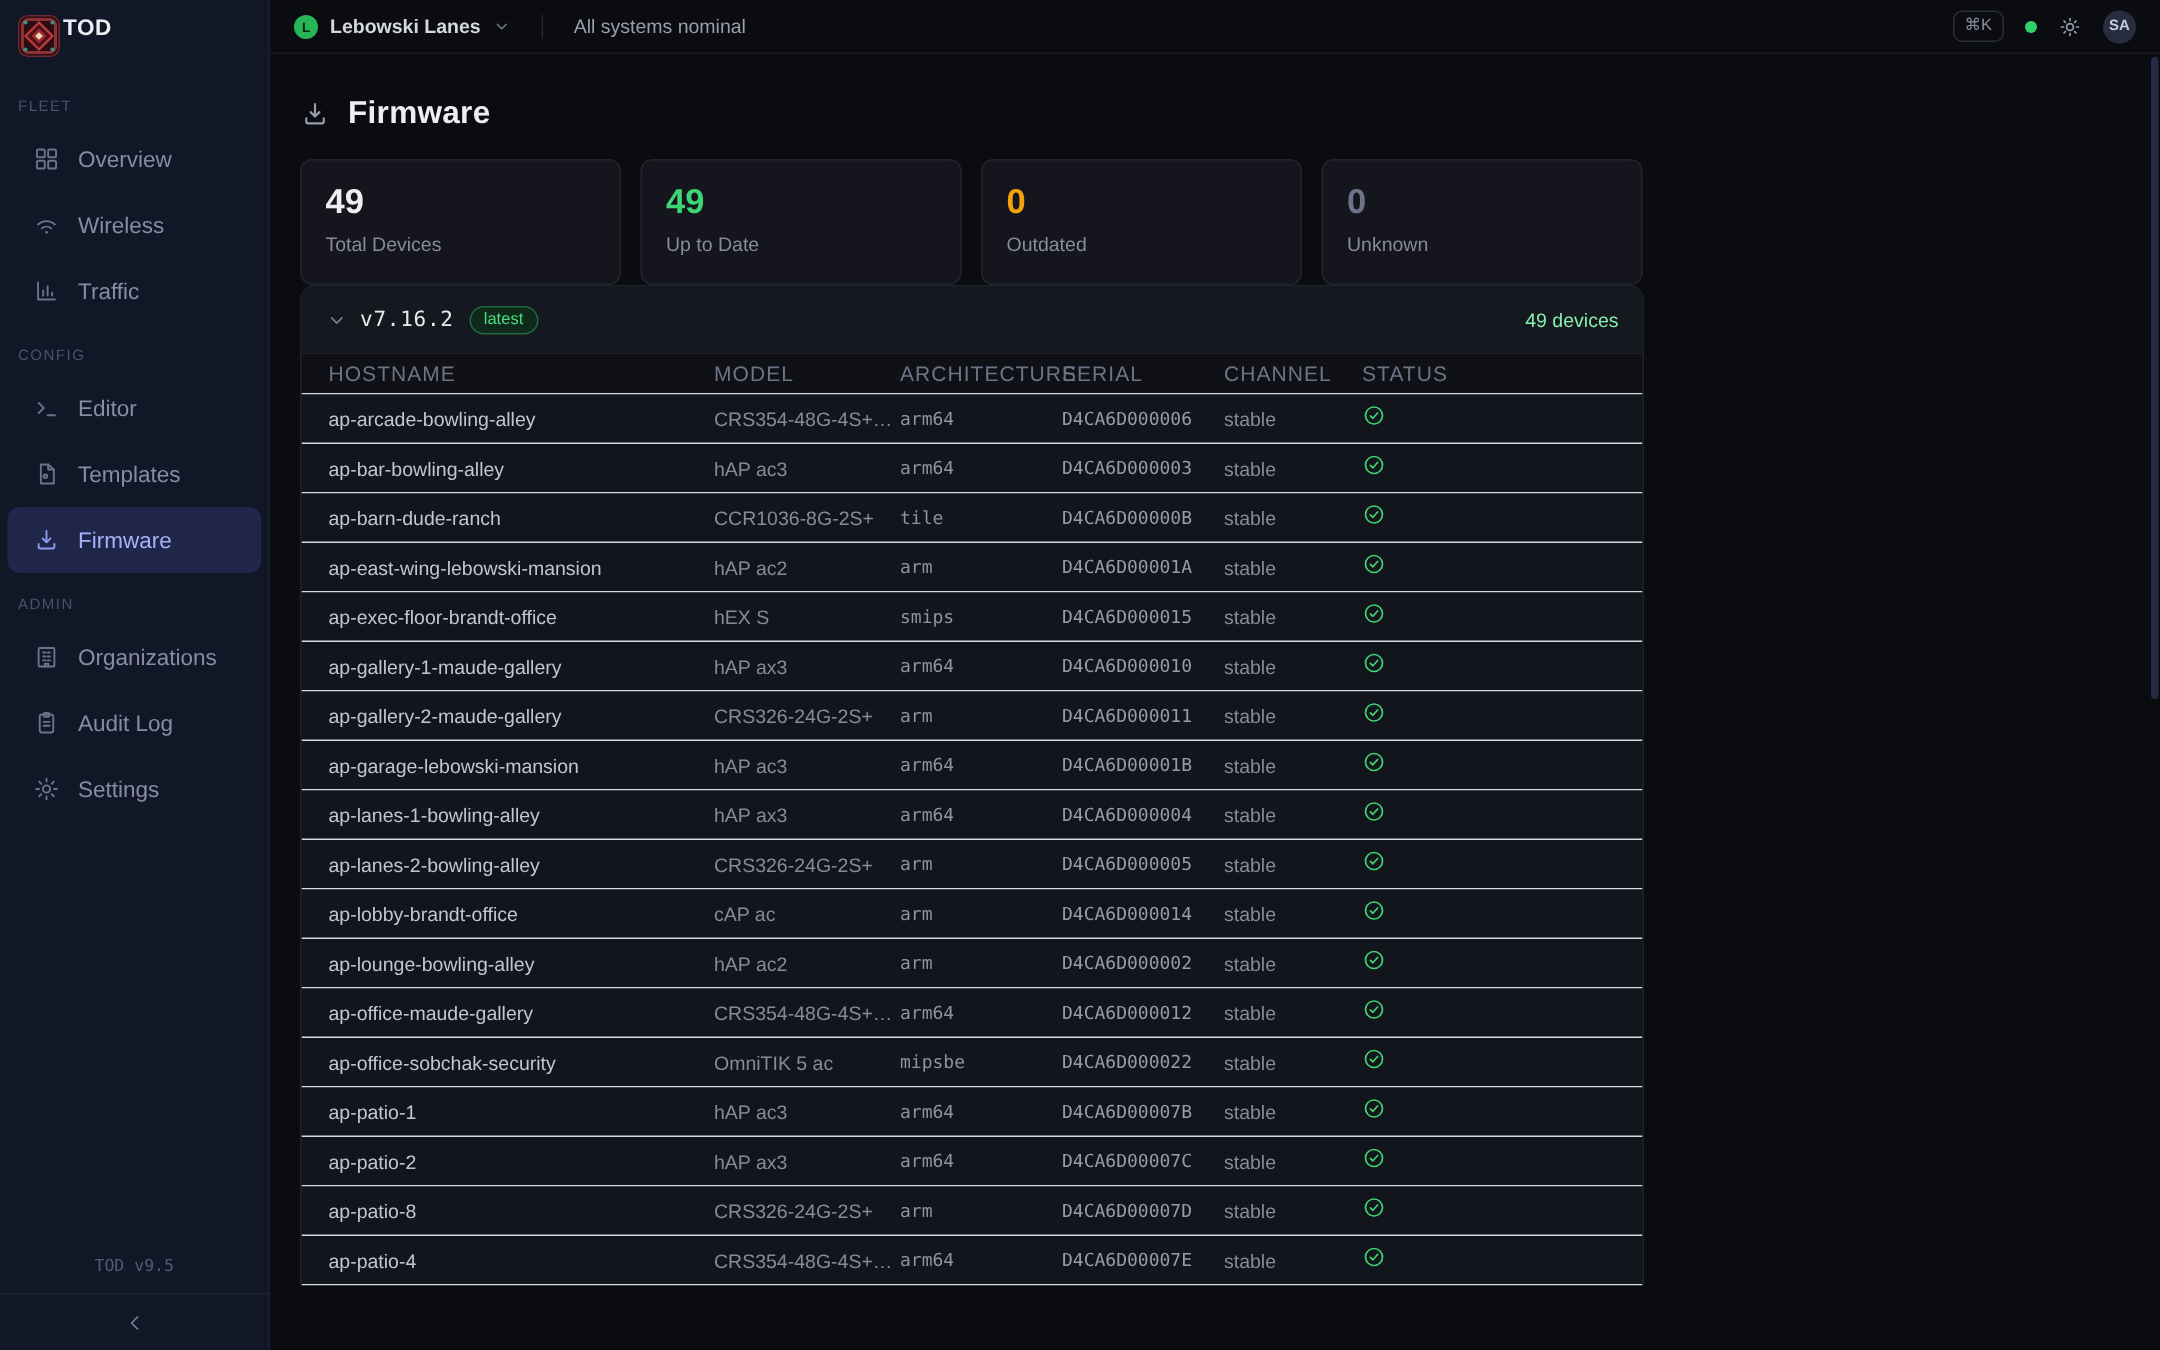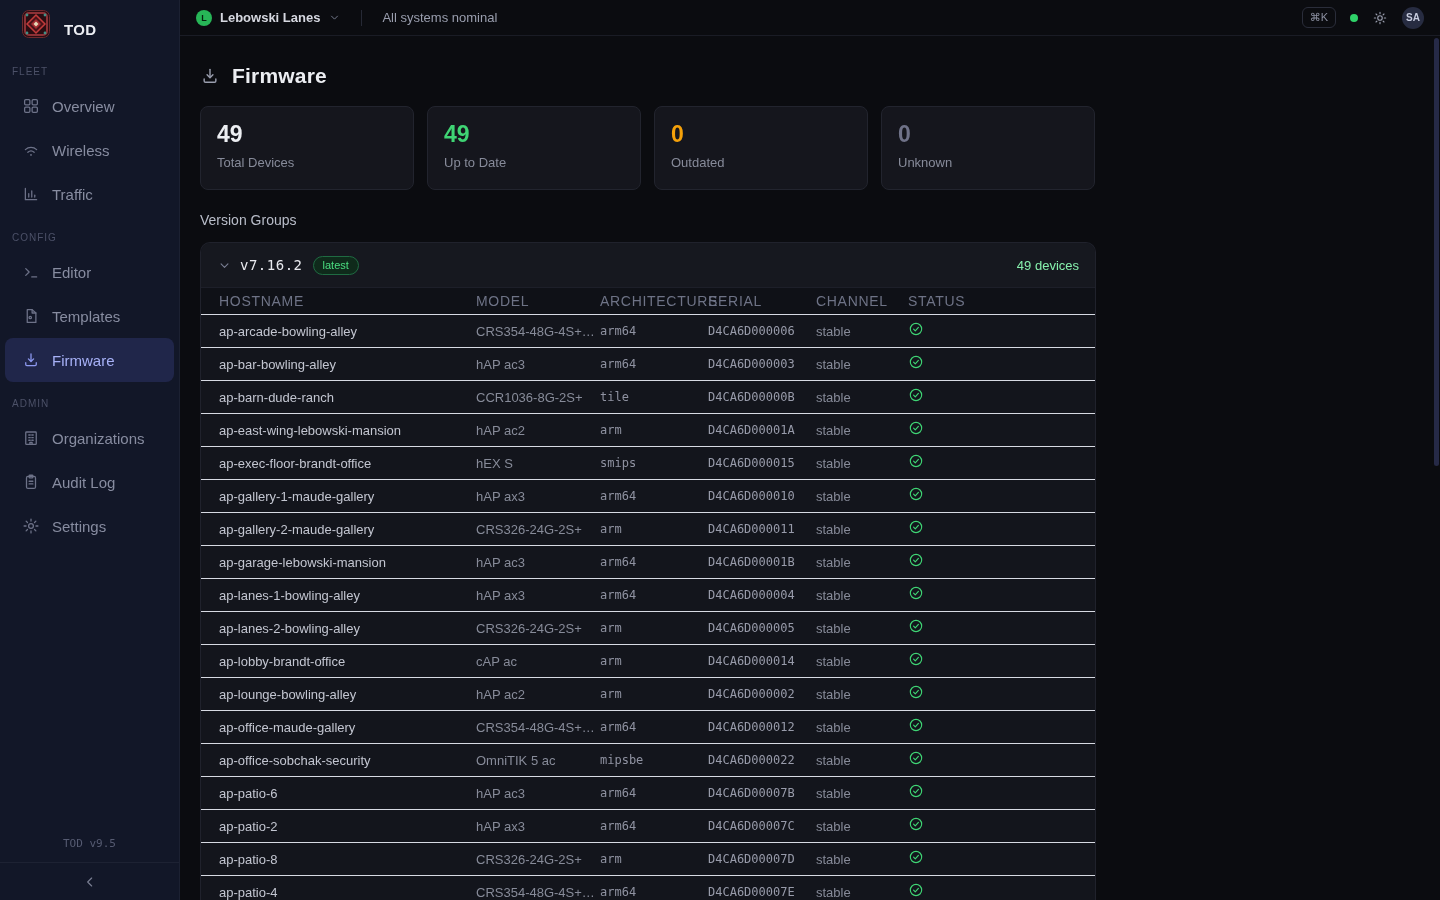--- a/index.html
+++ b/index.html
@@ -9,21 +9,21 @@
     background:#0b0c10; color:#e6e7ec;
     display:flex;
   }
 
   
   .sidebar {
     width:180px; height:900px; background:#121728; flex:0 0 180px;
     border-right:1px solid #1c2132; display:flex; flex-direction:column;
     position:relative;
   }
-  .logo-row { display:flex; align-items:flex-end; gap:14px; padding:10px 22px; height:48px; }
+  .logo-row { display:flex; align-items:flex-start; gap:2px; padding:10px 12px; height:48px; }
   .logo-mark { width:28px; height:28px; border-radius:6px; flex:0 0 28px; }
   .brand { font-size:15px; font-weight:700; letter-spacing:.4px; color:#eceef3; }
   .nav { flex:1 1 auto; padding-top:14px; }
   .nav-section-label {
     font-size:10px; letter-spacing:.10em; text-transform:uppercase;
     color:#4c5168; padding:0 0 4px 12px; height:22px; display:flex; align-items:center;
     margin-top:12px;
   }
   .nav-section:first-child .nav-section-label { margin-top:0; }
   .nav-item {
@@ -316,21 +316,20 @@
         <div class="stat-card">
           <div class="stat-value" style="color: rgb(245, 161, 10);">0</div>
           <div class="stat-label">Outdated</div>
         </div>
         <div class="stat-card">
           <div class="stat-value" style="color: rgb(111, 114, 136);">0</div>
           <div class="stat-label">Unknown</div>
         </div>
       </div>
 
-    <div class="groups-label">Version Groups</div>
 
     <section class="group-card">
       <div class="group-header">
         <span class="icon">
             <svg viewBox="0 0 24 24" fill="none" stroke="currentColor" stroke-width="1.7" stroke-linecap="round" stroke-linejoin="round">
               <path d="M6.5 9.5L12 15l5.5-5.5"></path>
             </svg>
           </span>
         <span class="group-version">v7.16.2</span>
         <span class="badge-latest">latest</span>
@@ -521,21 +520,21 @@
             <div class="c-serial">D4CA6D000022</div>
             <div class="c-channel">stable</div>
             <div class="c-status"><span class="icon">
                 <svg viewBox="0 0 24 24" fill="none" stroke="currentColor" stroke-width="1.7" stroke-linecap="round" stroke-linejoin="round">
                   <circle cx="12" cy="12" r="8.5"></circle>
                   <path d="M8.4 12.3l2.5 2.5 4.7-5.3"></path>
                 </svg>
               </span></div>
           </div>
           <div class="tgrid trow">
-            <div class="c-host">ap-patio-6</div>
+            <div class="c-host">ap-patio-1</div>
             <div class="c-model">hAP ac3</div>
             <div class="c-arch">arm64</div>
             <div class="c-serial">D4CA6D00007B</div>
             <div class="c-channel">stable</div>
             <div class="c-status"><span class="icon">
                 <svg viewBox="0 0 24 24" fill="none" stroke="currentColor" stroke-width="1.7" stroke-linecap="round" stroke-linejoin="round">
                   <circle cx="12" cy="12" r="8.5"></circle>
                   <path d="M8.4 12.3l2.5 2.5 4.7-5.3"></path>
                 </svg>
               </span></div>

